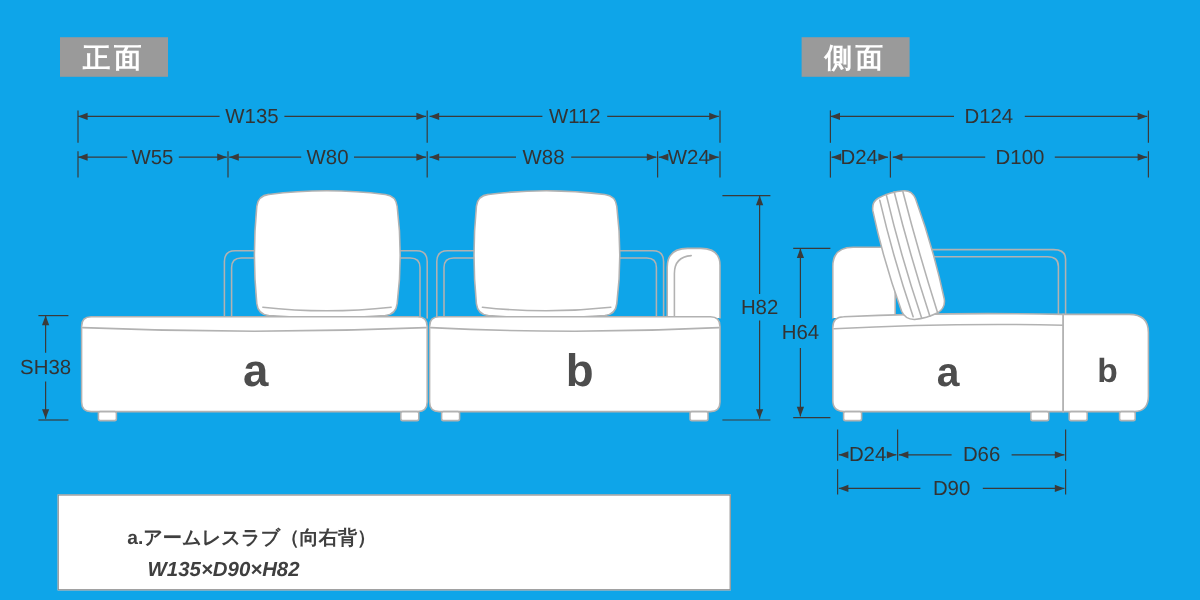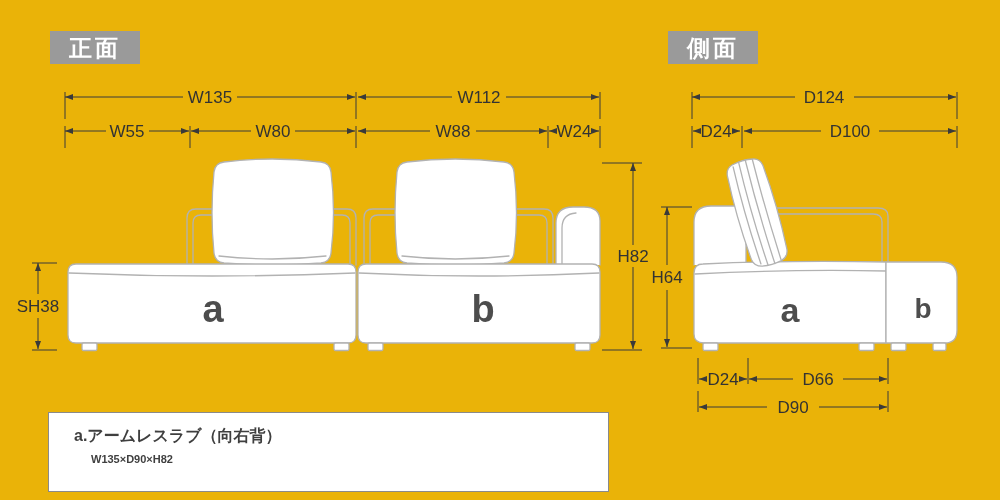--- a/index.html
+++ b/index.html
@@ -1,31 +1,31 @@
 <!DOCTYPE html>
 <html><head>
 <meta charset="utf-8">
 <style>
   html,body{margin:0;padding:0;background:#fff;}
-  .stage{position:relative;width:1000px;height:500px;background:#eab308;overflow:hidden;
+  .stage{position:relative;width:1000px;height:500px;background:#0ea5e9;overflow:hidden;
          font-family:"Liberation Sans","DejaVu Sans",sans-serif;}
   svg{position:absolute;left:0;top:0;}
   .dim-line{stroke:#3a3a3a;stroke-width:1;fill:none;}
   .tick{stroke:#3a3a3a;stroke-width:1;}
   .dim-text{fill:#333;font-size:17px;font-family:"Liberation Sans","DejaVu Sans",sans-serif;}
   .art{stroke:#b2b2b2;stroke-width:1.3;fill:none;stroke-linecap:round;}
   .art-fill{stroke:#b2b2b2;stroke-width:1.3;fill:#ffffff;stroke-linecap:round;}
   .badge-rect{fill:#9a9a9a;}
   .badge-text{fill:#ffffff;font-size:23px;font-weight:bold;letter-spacing:3px;}
   .module-label{fill:#4d4d4d;font-weight:bold;}
   .legend{position:absolute;left:48px;top:412px;width:559px;height:78px;
           border:1px solid #8a8a8a;background:#fff;color:#3f3f3f;}
-  .legend-item{position:absolute;top:13px;}
+  .legend-item{position:absolute;top:25px;margin-left:32px;}
   .legend-name{font-size:16px;font-weight:bold;white-space:nowrap;}
-  .legend-size{font-size:11px;font-weight:bold;margin-left:17px;margin-top:6px;white-space:nowrap;}
+  .legend-size{font-size:17px;font-weight:bold;margin-left:17px;margin-top:6px;white-space:nowrap;font-style:italic;}
 </style>
 </head>
 <body>
 
 <div class="stage">
 <svg width="1000" height="500" viewBox="0 0 1000 500">
   <defs>
     <marker id="arr" markerUnits="userSpaceOnUse" markerWidth="9" markerHeight="8" refX="8.5" refY="3.5" orient="auto-start-reverse">
       <path d="M0.5,0.5 L8.5,3.5 L0.5,6.5 Z" fill="#3a3a3a"></path>
     </marker>

